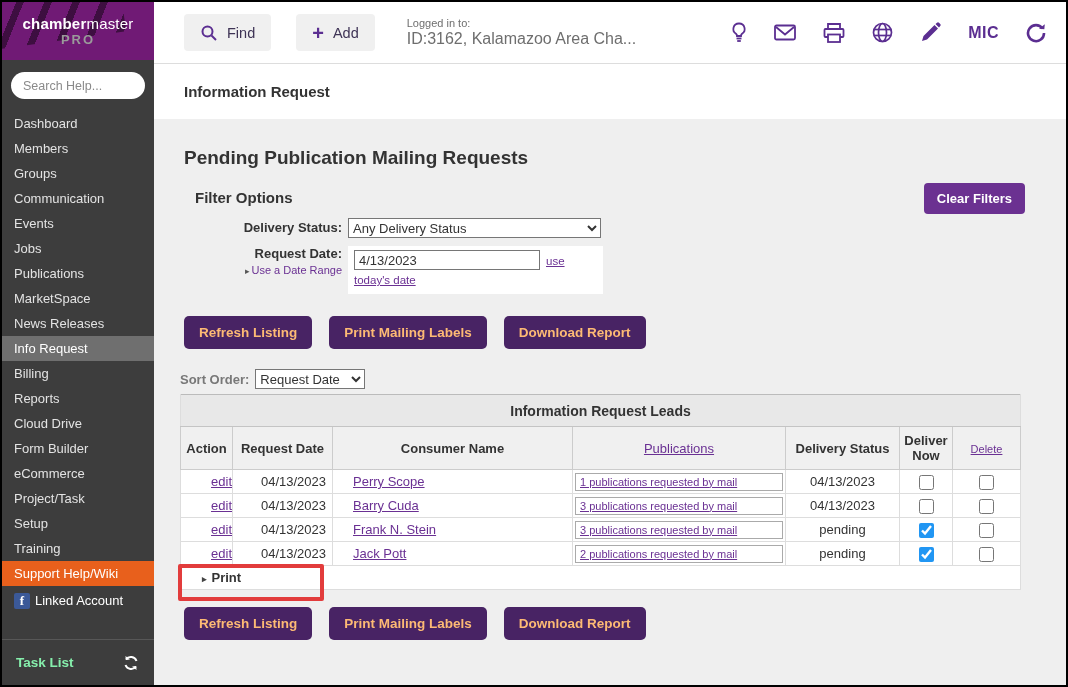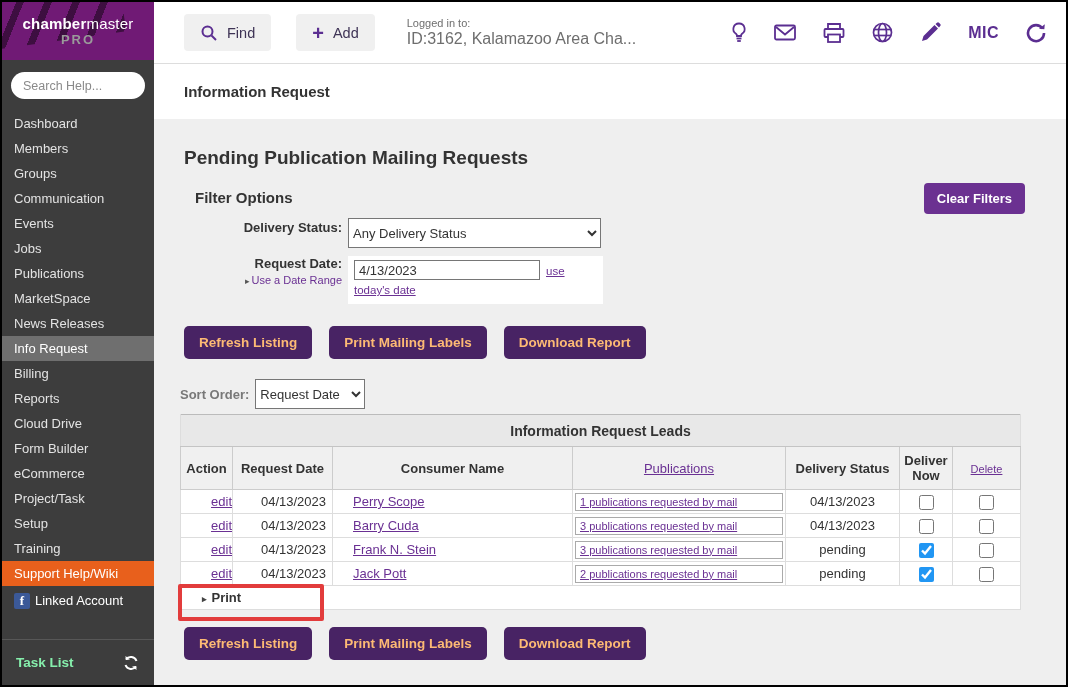--- a/index.html
+++ b/index.html
@@ -48,21 +48,21 @@
 
   .filter-wrap { position:relative; }
   .filter-title { font-size:15px; font-weight:bold; color:#333; margin-left:15px; }
   .clear-btn { position:absolute; right:15px; top:-6px; background:#6b3191; color:#fff; border:none; border-radius:4px; font-size:13px; font-weight:bold; padding:8px 13px; cursor:pointer; font-family:inherit; }
   .filter-row { display:flex; margin-top:12px; }
   .filter-label-col { width:162px; text-align:right; flex-shrink:0; }
   .filter-label { font-size:13px; font-weight:bold; color:#333; }
   .daterange-link { font-size:11px; color:#6a3093; margin-top:3px; cursor:pointer; }
   .tri { color:#555; font-size:9px; margin-right:2px; }
   .filter-ctrl { margin-left:6px; }
-  select { font-family:inherit; font-size:13px; height:30px; border:1px solid #767676; background:#fff; color:#333; }
+  select { font-family:inherit; font-size:13px; height:20px; border:1px solid #767676; background:#fff; color:#333; }
   .sel-delivery { width:253px; }
   .datebox { background:#fff; width:255px; padding:4px 6px 6px 6px; }
   .datebox input { width:186px; height:20px; border:1px solid #767676; font-size:13px; padding:0 4px; font-family:inherit; color:#333; }
   .usetoday { font-size:11.5px; color:#6a3093; text-decoration:underline; margin-left:6px; cursor:pointer; }
 
   .btn-row { display:flex; gap:17px; margin-top:22px; margin-left:4px; }
   .purple-btn { background:#482364; color:#fdba74; border:none; border-radius:5px; font-size:13.5px; font-weight:bold; padding:9px 15px; cursor:pointer; font-family:inherit; }
 
   .sort-row { display:flex; justify-content:flex-start; align-items:center; margin-top:20px; margin-right:26px; margin-bottom:5px; }
   .sort-label { font-size:13px; font-weight:bold; color:#787878; margin-right:6px; }

